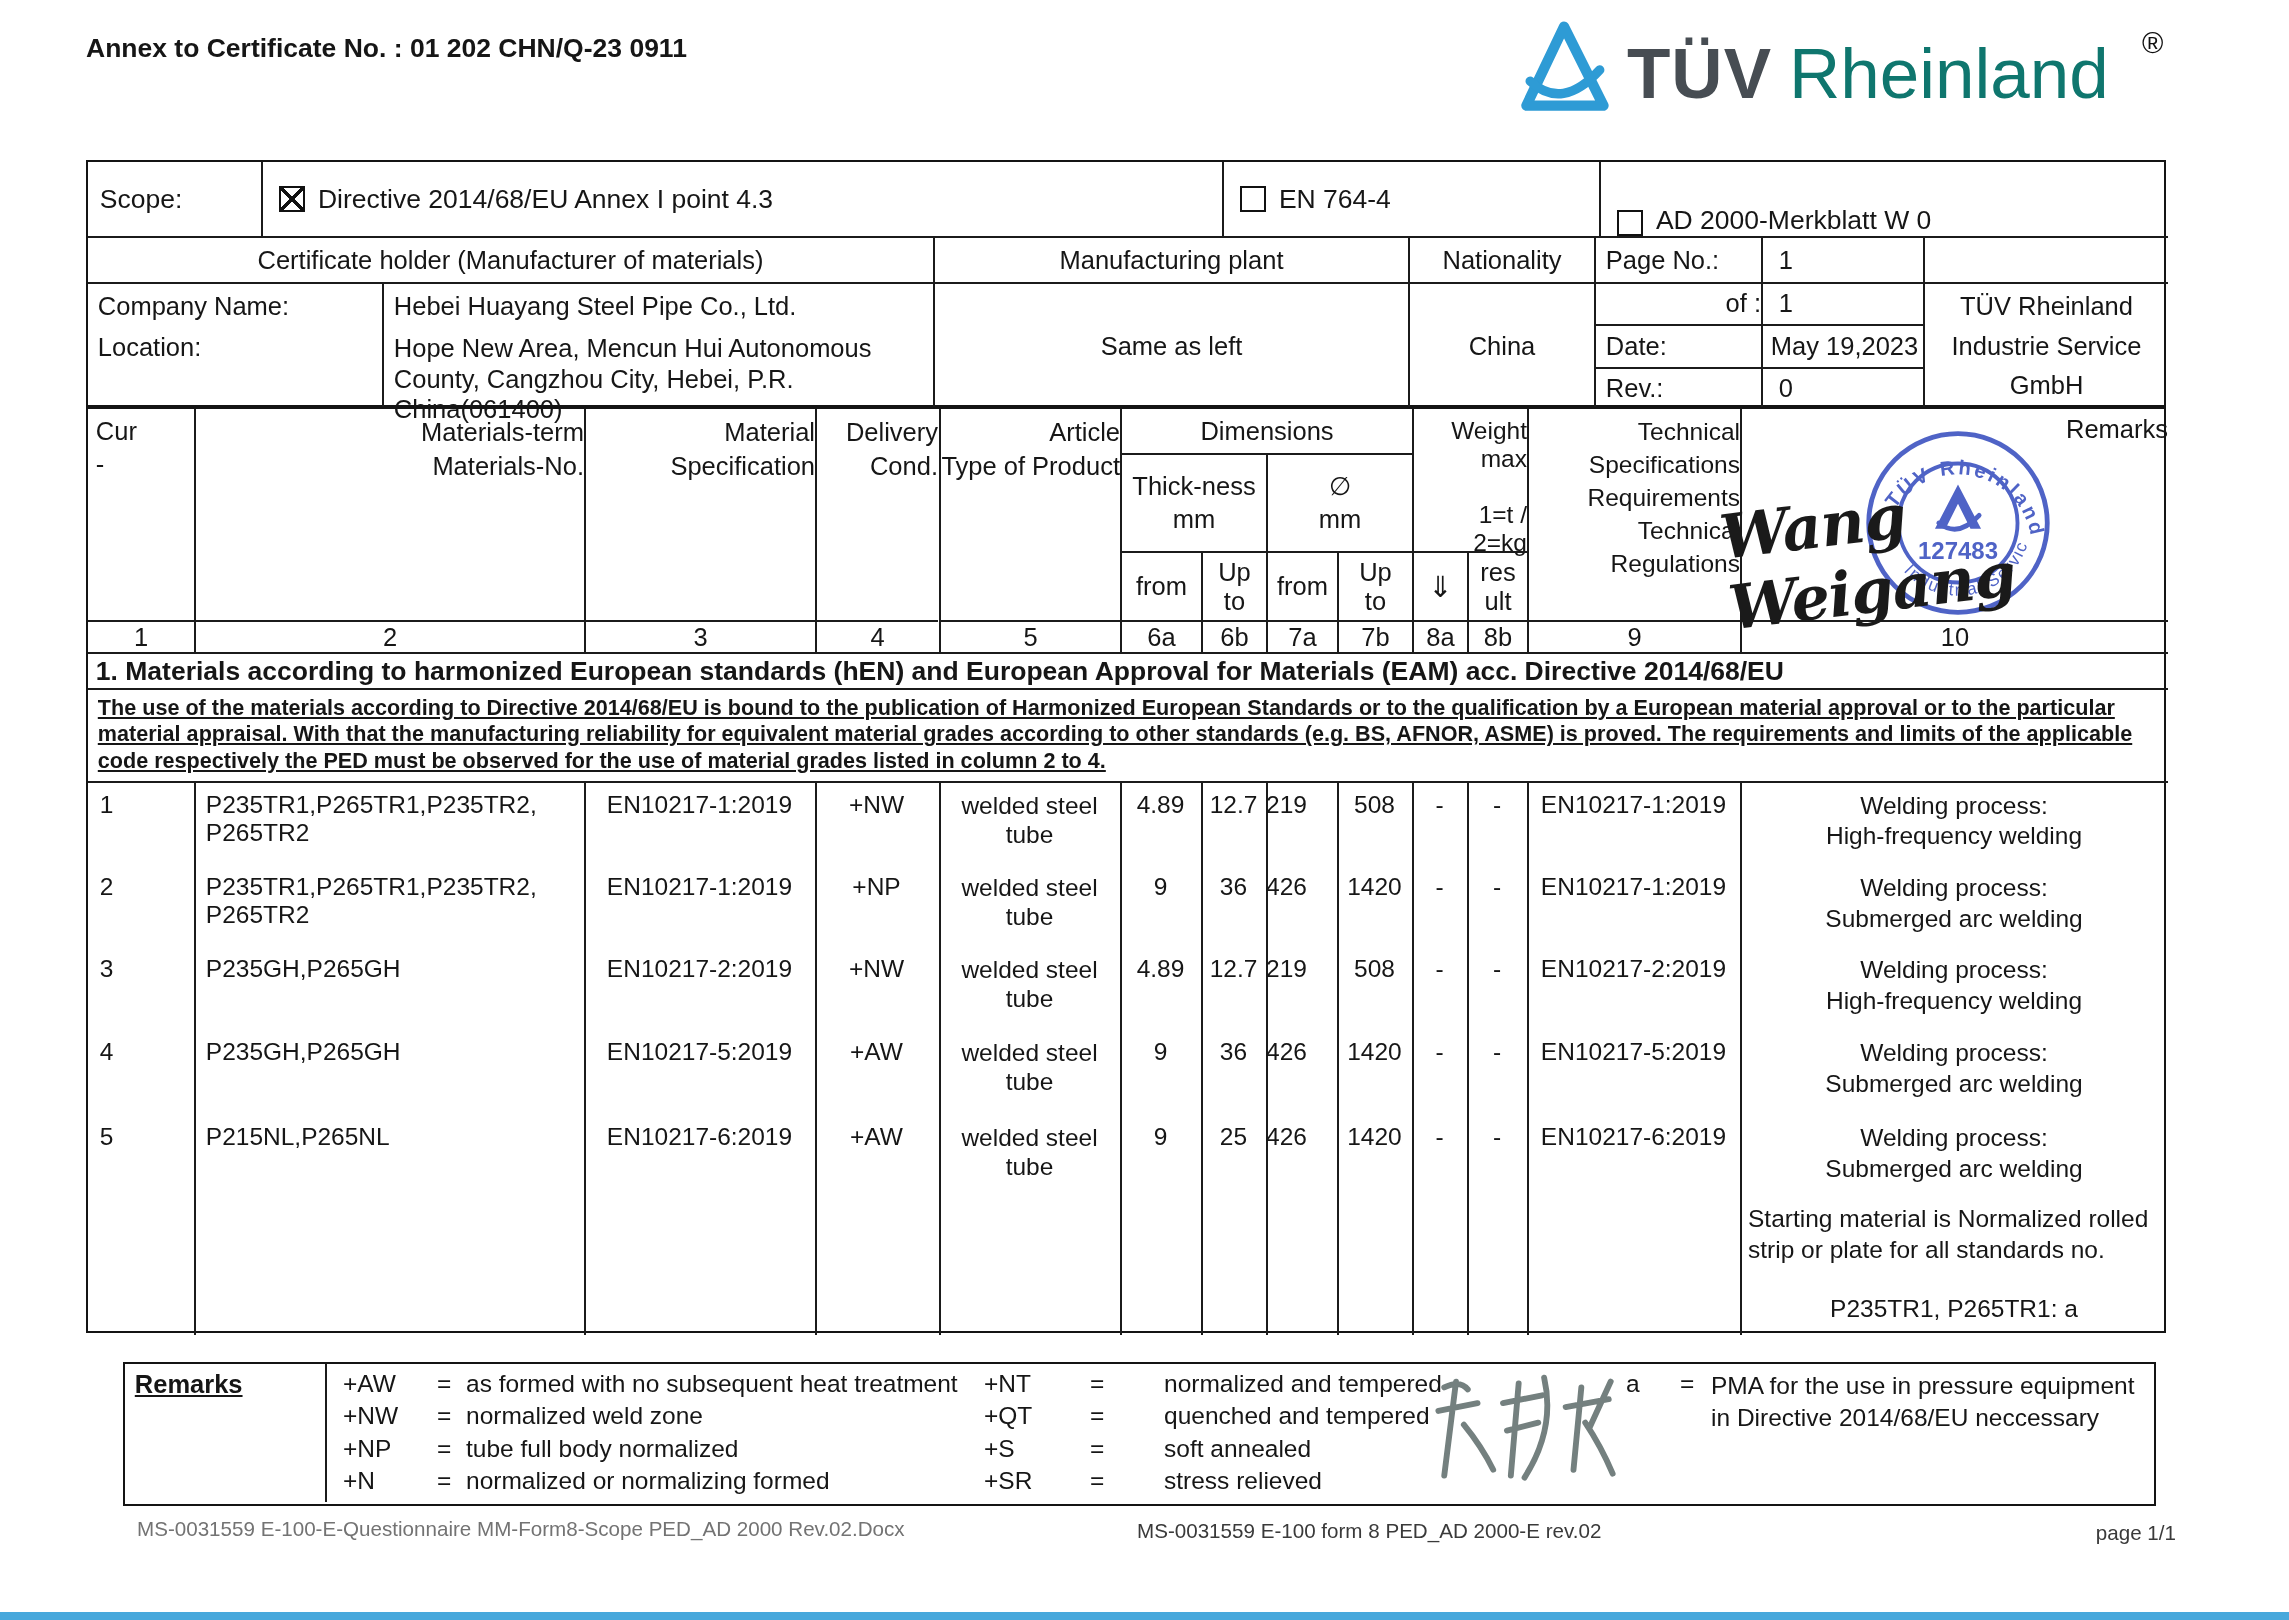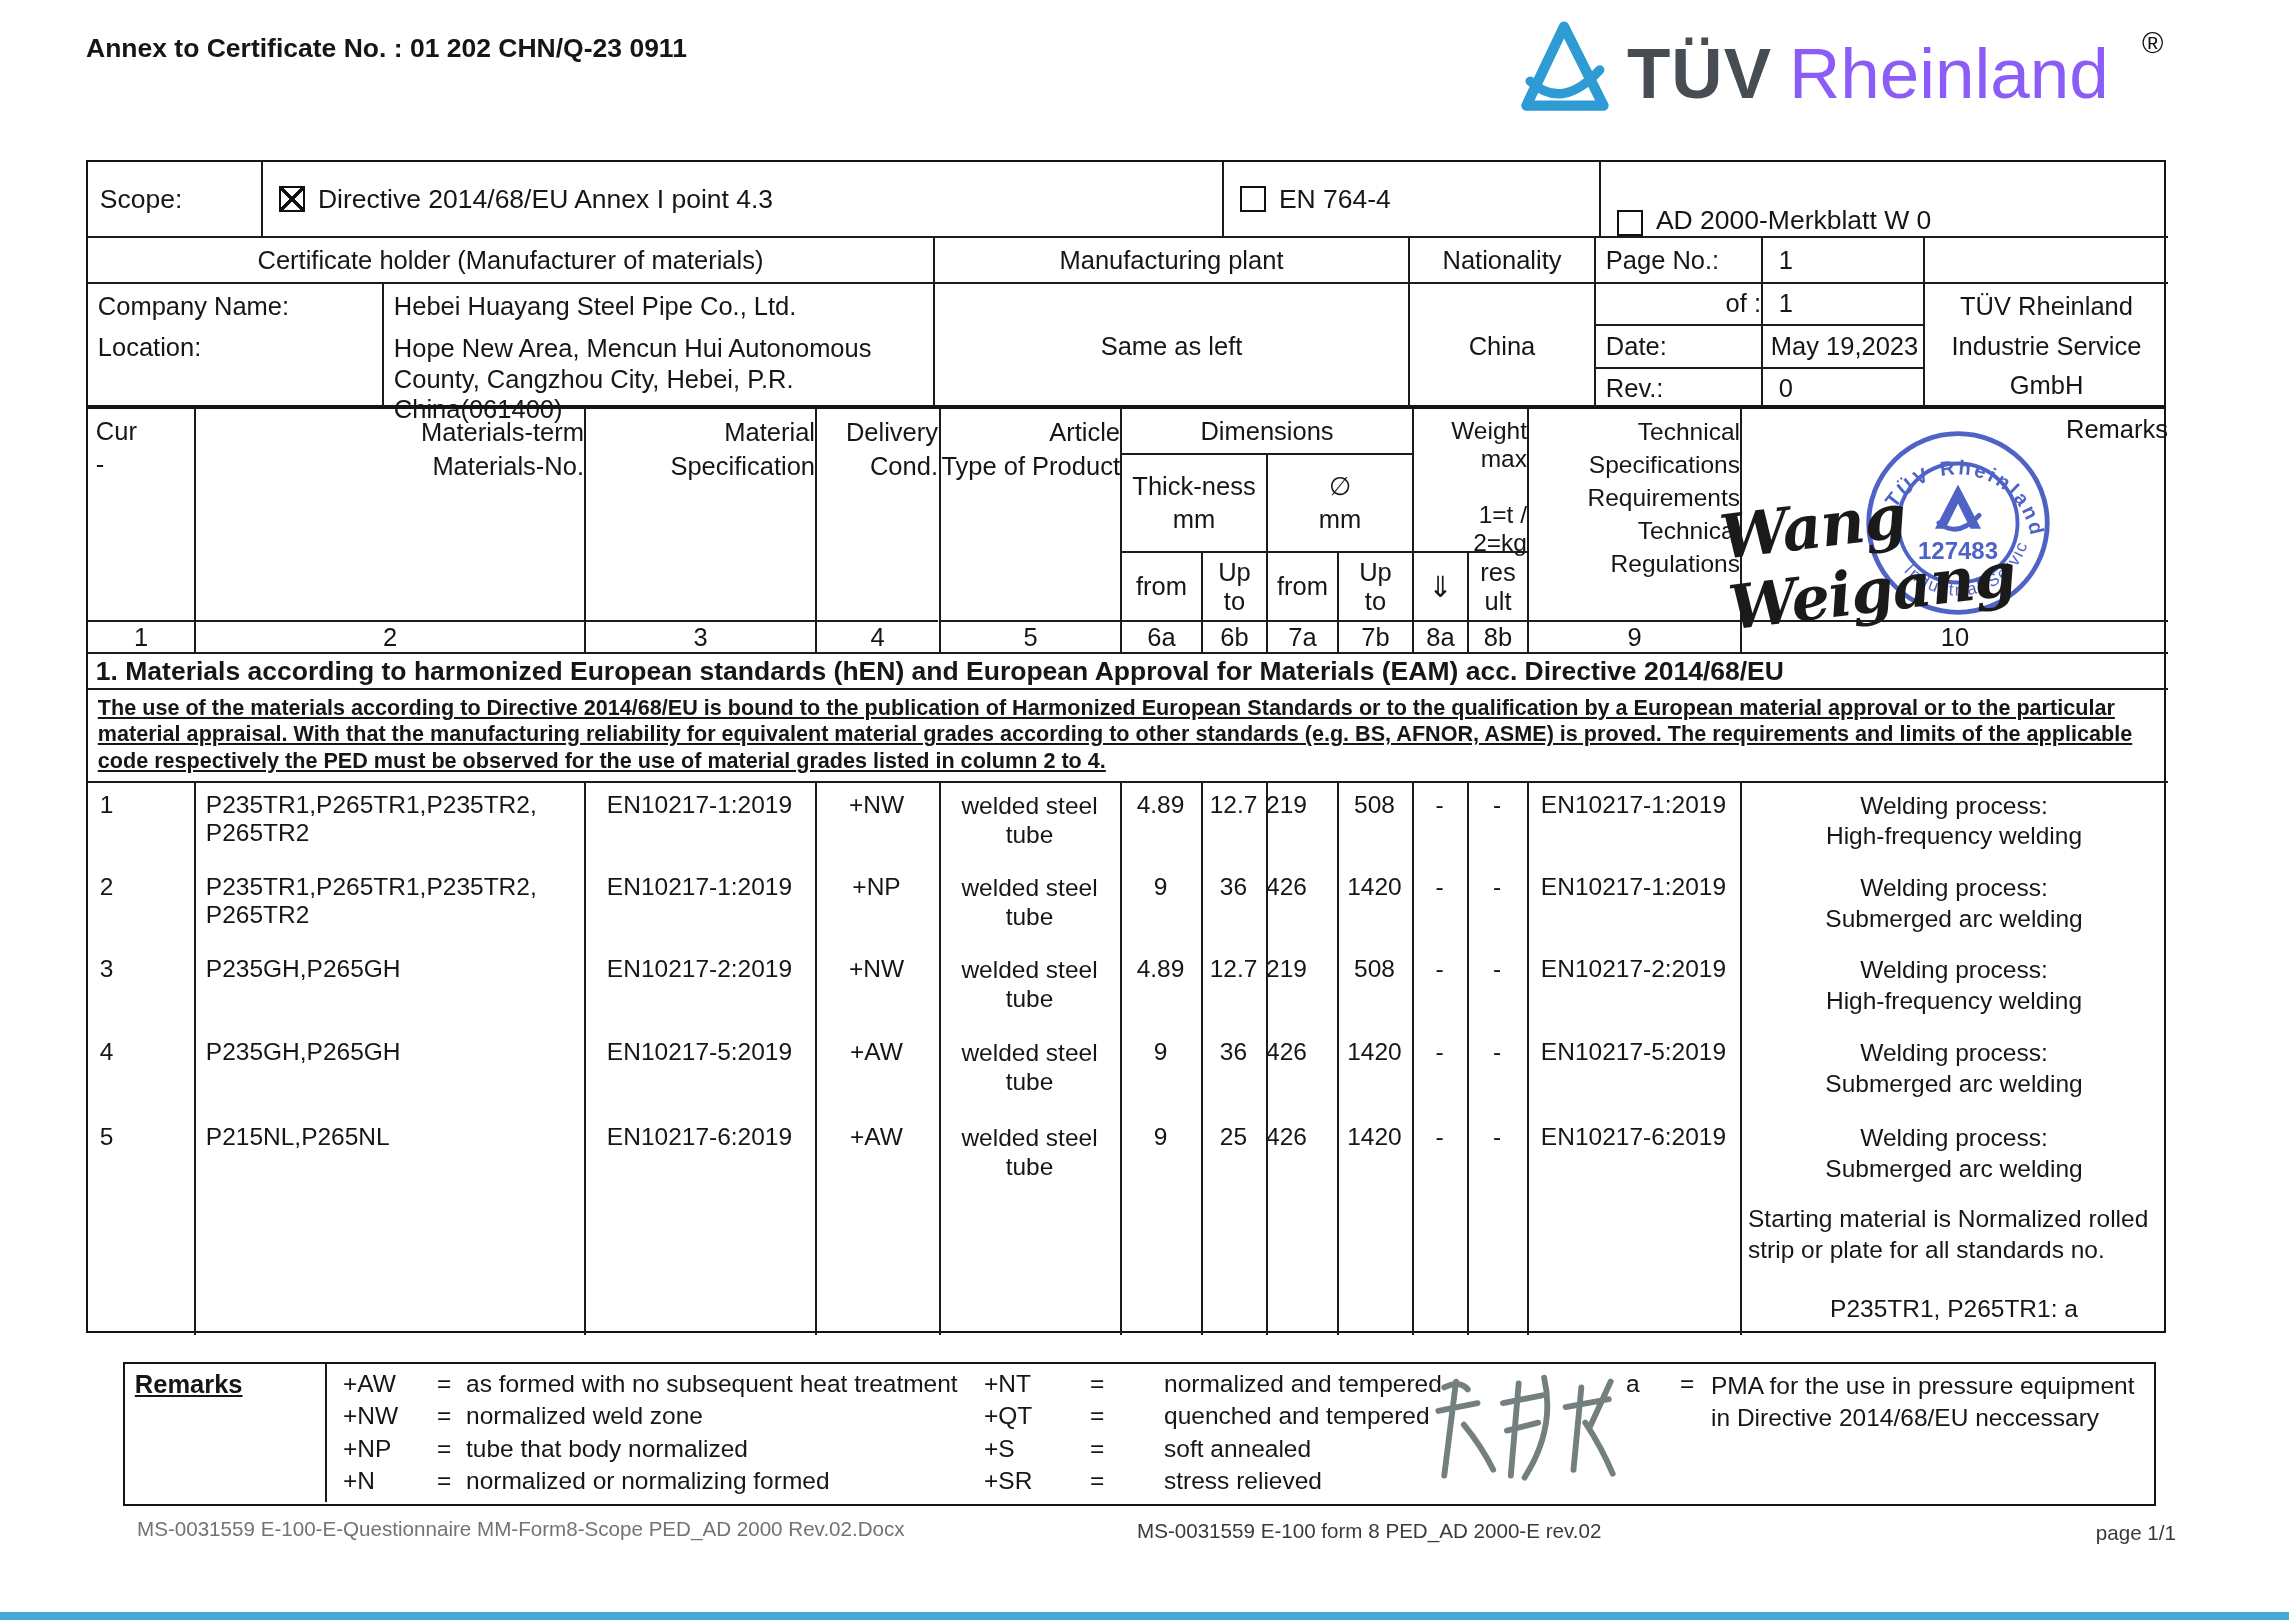--- a/index.html
+++ b/index.html
@@ -46,21 +46,21 @@
   <div style="position:absolute;left:86px;top:33px;font-size:26.5px;font-weight:bold;">Annex to Certificate No. : 01 202 CHN/Q-23 0911</div>
 
   <div style="position:absolute;left:1517px;top:19px;width:686px;height:102px;">
     <span style="position:absolute;left:0;top:2px;width:94px;height:94px;">
       <svg width="94" height="94" viewBox="0 0 100 100">
         <path d="M50 6 L92 90 H10 Z" fill="none" stroke="#2e9bd5" stroke-width="11" stroke-linejoin="round"></path>
         <path d="M14 64 Q48 96 88 52" fill="none" stroke="#2e9bd5" stroke-width="10" stroke-linecap="round"></path>
       </svg>
     </span>
     <span style="position:absolute;left:110px;top:13.7px;font-size:71px;font-weight:bold;color:#474d53;letter-spacing:1px;">TÜV</span>
-    <span style="position:absolute;left:272px;top:13.7px;font-size:71px;font-weight:500;color:#8b5cf6;">Rheinland</span>
+    <span style="position:absolute;left:272px;top:13.7px;font-size:71px;font-weight:500;color:#0f766e;">Rheinland</span>
     <span style="position:absolute;left:625px;top:7.8px;font-size:29px;color:#101010;">®</span>
   </div>
 
   <div class="box" style="left:86px;top:160px;width:2080px;height:247px;font-size:25.5px;">
 
     <div class="cell nl nt scoperow" style="left:0;top:0;width:173px;height:74px;padding-left:11.8px;">
       <span>Scope:</span>
     </div>
     <div class="cell nt scoperow" style="left:173px;top:0;width:961px;height:74px;">
       <span class="cb checked"></span>
@@ -321,21 +321,21 @@
     <div class="cell nt" style="left:200px;top:0;width:1830px;height:138px;"></div>
 
     <span class="legend" style="left:218px;top:5.9px;">+AW</span>
     <span class="legend" style="left:312px;top:5.9px;">=</span>
     <span class="legend" style="left:341px;top:5.9px;">as formed with no subsequent heat treatment</span>
     <span class="legend" style="left:218px;top:38px;">+NW</span>
     <span class="legend" style="left:312px;top:38px;">=</span>
     <span class="legend" style="left:341px;top:38px;">normalized weld zone</span>
     <span class="legend" style="left:218px;top:71px;">+NP</span>
     <span class="legend" style="left:312px;top:71px;">=</span>
-    <span class="legend" style="left:341px;top:71px;">tube that body normalized</span>
+    <span class="legend" style="left:341px;top:71px;">tube full body normalized</span>
     <span class="legend" style="left:218px;top:103px;">+N</span>
     <span class="legend" style="left:312px;top:103px;">=</span>
     <span class="legend" style="left:341px;top:103px;">normalized or normalizing formed</span>
 
     <span class="legend" style="left:859px;top:5.9px;">+NT</span>
     <span class="legend" style="left:965px;top:5.9px;">=</span>
     <span class="legend" style="left:1039px;top:5.9px;">normalized and tempered</span>
     <span class="legend" style="left:859px;top:38px;">+QT</span>
     <span class="legend" style="left:965px;top:38px;">=</span>
     <span class="legend" style="left:1039px;top:38px;">quenched and tempered</span>

